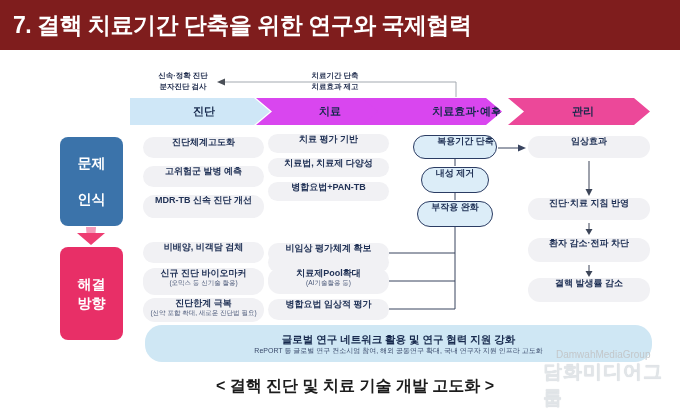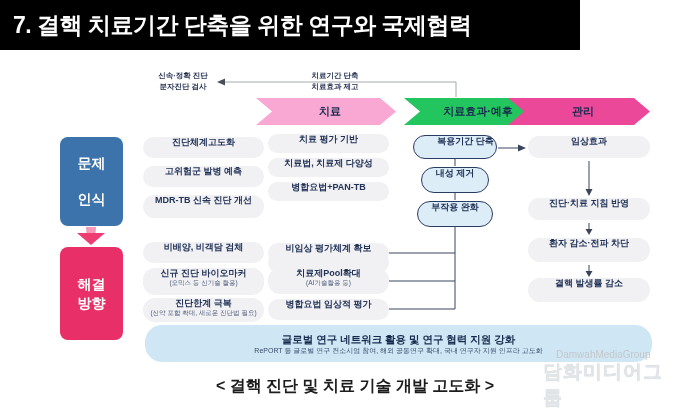--- a/index.html
+++ b/index.html
@@ -1,34 +1,34 @@
 <!DOCTYPE html>
 <html><head>
 <meta charset="utf-8">
 <style>
   html,body{margin:0;padding:0;background:#ffffff;}
   *{box-sizing:border-box;font-family:"Liberation Sans","DejaVu Sans",sans-serif;}
   #slide{position:relative;width:680px;height:418px;background:#ffffff;overflow:hidden;}
 
   
-  .header{position:absolute;left:0;top:0;width:580px;height:50px;background:#000000;display:flex;align-items:center;}
+  .header{position:absolute;left:0;top:0;width:680px;height:50px;background:#7f1d1d;display:flex;align-items:center;}
   .header .title{color:#ffffff;font-size:23px;font-weight:800;letter-spacing:-0.5px;padding-left:13px;}
 
   
   .note{position:absolute;font-size:7.5px;line-height:11px;font-weight:700;color:#1f2c4d;text-align:center;}
   .note-left{left:146px;top:70px;width:74px;}
   .note-right{left:296px;top:70px;width:78px;}
 
   
   .chev{position:absolute;top:98px;height:27px;display:flex;align-items:center;justify-content:center;
         font-size:11px;font-weight:800;color:#17294d;}
   .chev span{padding-left:8px;}
   .chev1{left:130px;width:140px;background:#cfe7f7;clip-path:polygon(0 0,calc(100% - 16px) 0,100% 50%,calc(100% - 16px) 100%,0 100%);}
-  .chev2{left:256px;width:140px;background:#f9a8d4;clip-path:polygon(0 0,calc(100% - 16px) 0,100% 50%,calc(100% - 16px) 100%,0 100%,16px 50%);}
-  .chev3{left:404px;width:140px;background:#22c55e;clip-path:polygon(0 0,calc(100% - 16px) 0,100% 50%,calc(100% - 16px) 100%,0 100%,16px 50%);}
+  .chev2{left:256px;width:140px;background:#d946ef;clip-path:polygon(0 0,calc(100% - 16px) 0,100% 50%,calc(100% - 16px) 100%,0 100%,16px 50%);}
+  .chev3{left:362px;width:140px;background:#d946ef;clip-path:polygon(0 0,calc(100% - 16px) 0,100% 50%,calc(100% - 16px) 100%,0 100%,16px 50%);justify-content:flex-end;}
   .chev4{left:508px;width:142px;background:#ec4899;clip-path:polygon(0 0,calc(100% - 16px) 0,100% 50%,calc(100% - 16px) 100%,0 100%,16px 50%);text-align:center;}
 
   
   .rowbox{position:absolute;left:60px;width:63px;border-radius:8px;color:#ffffff;font-size:14px;font-weight:800;
           line-height:19px;display:flex;flex-direction:column;align-items:center;justify-content:center;text-align:center;}
   .rowbox-problem{top:137px;height:89px;background:#3b73aa;gap:17px;}
   .rowbox-solution{top:247px;height:93px;background:#e82f67;}
   .rowarrow{position:absolute;left:74px;top:227px;}
 
   
@@ -84,20 +84,23 @@
 
   <div class="note note-left">
     <div>신속·정확 진단</div>
     <div>분자진단 검사</div>
   </div>
   <div class="note note-right">
     <div>치료기간 단축</div>
     <div>치료효과 제고</div>
   </div>
 
+  <div class="chev chev1">
+      <span>진단</span>
+    </div>
   <div class="chev chev2">
       <span>치료</span>
     </div>
   <div class="chev chev3">
       <span>치료효과·예후</span>
     </div>
   <div class="chev chev4">
       <span>관리</span>
     </div>
 

